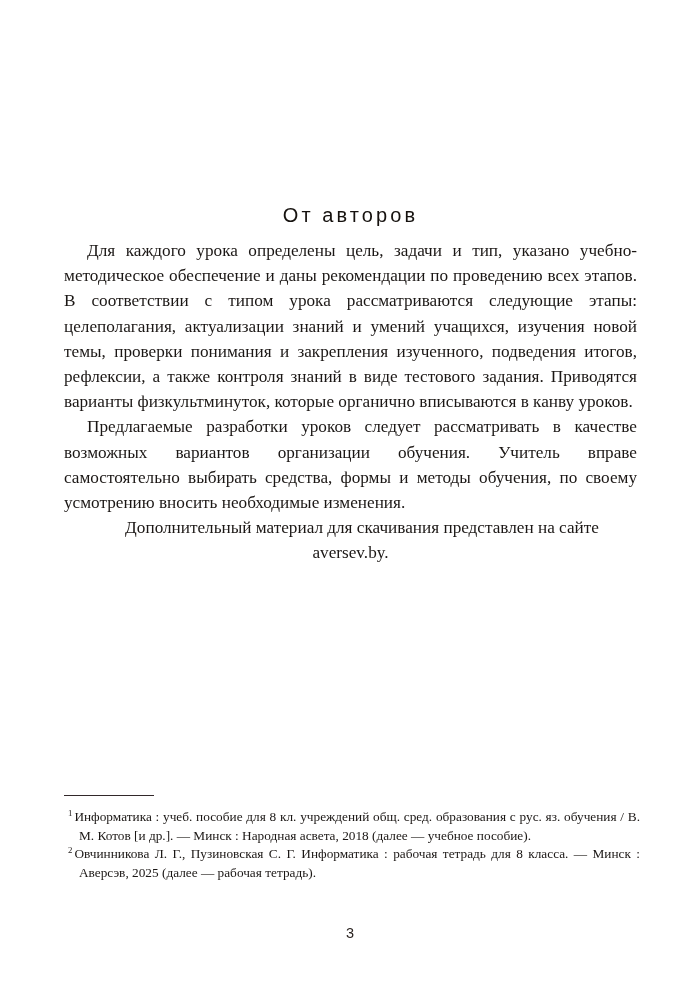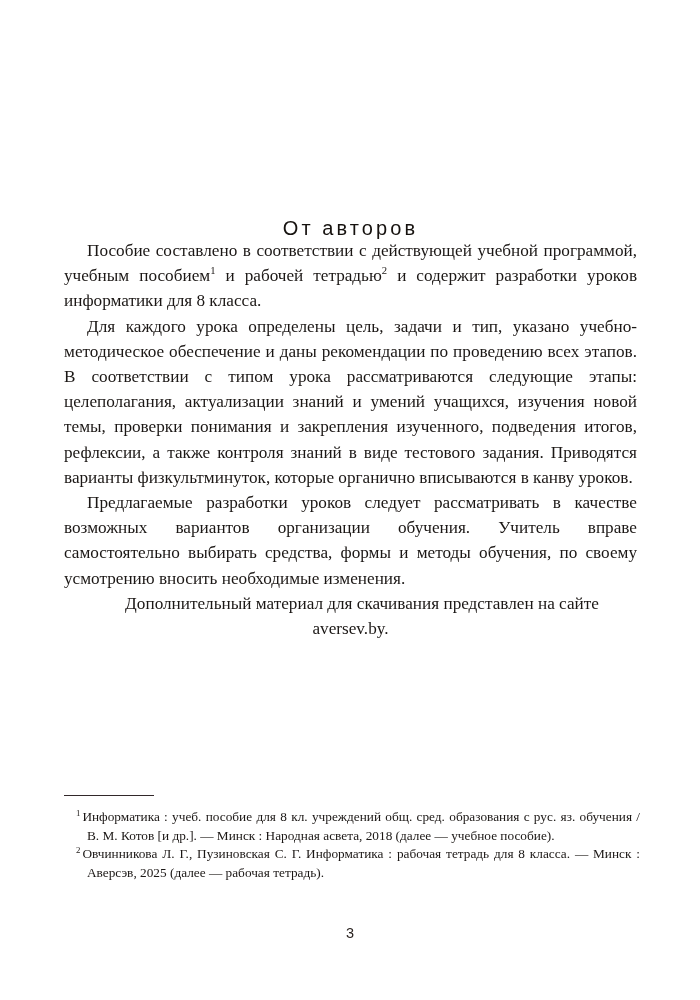--- a/index.html
+++ b/index.html
@@ -18,21 +18,21 @@
   }
 
   .page {
     position: absolute;
     inset: 0;
   }
 
   
   .heading {
     position: absolute;
-    top: 216px;
+    top: 203px;
     left: 64px;
     width: 573px;
     text-align: center;
     font-family: "Liberation Sans", "DejaVu Sans", sans-serif;
     font-size: 20px;
     letter-spacing: 3.1px;
     color: #16120f;
     line-height: 1.2;
     white-space: pre;
   }
@@ -78,21 +78,21 @@
     position: absolute;
     top: 808px;
     left: 64px;
     width: 576px;
     font-size: 13.3px;
     line-height: 18.6px;
     text-align: justify;
     color: #1b1715;
   }
   .footnote {
-    margin: 0 0 0 12px;
+    margin: 0 0 0 4px;
     padding-left: 11px;
     text-indent: -11px;
   }
   .footnote .fn-marker {
     font-size: 0.66em;
     vertical-align: super;
     line-height: 0;
   }
   .footnote .fn-text {
     margin-left: 2px;
@@ -111,21 +111,20 @@
   }
 </style>
 </head>
 <body>
 
 <div class="page">
 
   <div class="heading">От авторов</div>
 
   <div class="body-block">
-      <p><span>Пособие составлено в соответствии с действующей учебной программой, учебным пособием</span><sup>1</sup><span> и рабочей тетрадью</span><sup>2</sup><span> и содержит разработки уроков информатики для 8 класса.</span></p>
       <p><span>Для каждого урока определены цель, задачи и тип, указано учебно-методическое обеспечение и даны рекомендации по проведению всех этапов. В соответствии с типом урока рассматриваются следующие этапы: целеполагания, актуализации знаний и умений учащихся, изучения новой темы, проверки понимания и закрепления изученного, подведения итогов, рефлексии, а также контроля знаний в виде тестового задания. Приводятся варианты физкультминуток, которые органично вписываются в канву уроков.</span></p>
       <p><span>Предлагаемые разработки уроков следует рассматривать в качестве возможных вариантов организации обучения. Учитель вправе самостоятельно выбирать средства, формы и методы обучения, по своему усмотрению вносить необходимые изменения.</span></p>
       <p><span>Дополнительный материал для скачивания представлен на сайте aversev.by.</span></p>
     </div>
 
   <div class="fn-rule"></div>
 
   <div class="footnotes">
       <p class="footnote"><span class="fn-marker">1</span><span class="fn-text">Информатика : учеб. пособие для 8 кл. учреждений общ. сред. образования с рус. яз. обучения / В. М. Котов [и др.]. — Минск : Народная асвета, 2018 (далее — учебное пособие).</span></p>
       <p class="footnote"><span class="fn-marker">2</span><span class="fn-text">Овчинникова Л. Г., Пузиновская С. Г. Информатика : рабочая тетрадь для 8 класса. — Минск : Аверсэв, 2025 (далее — рабочая тетрадь).</span></p>

